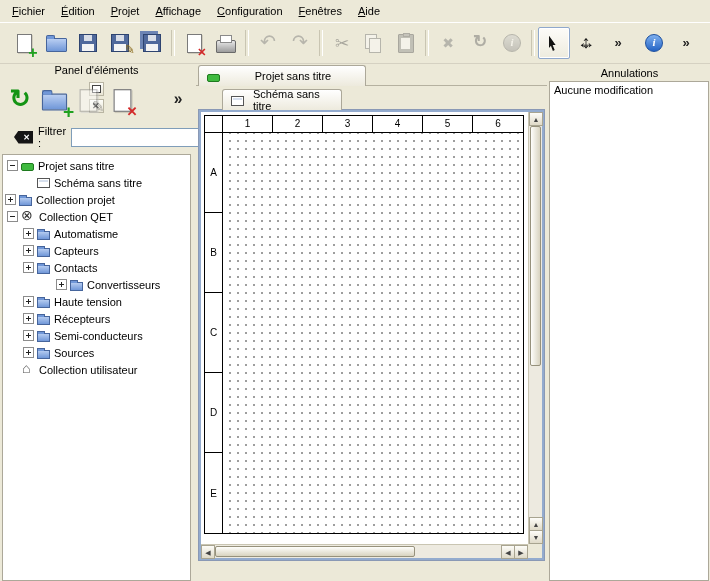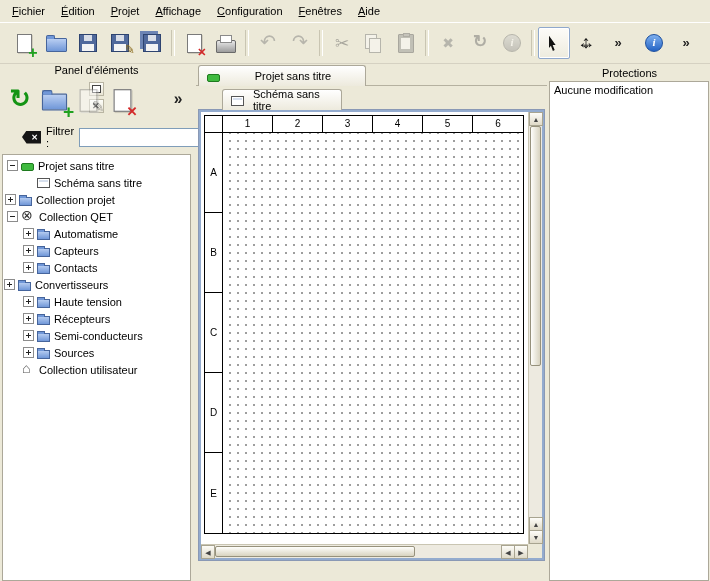--- a/index.html
+++ b/index.html
@@ -91,21 +91,21 @@
   .close-glyph::after{content:"✕";position:absolute;left:0;top:0;font-size:9px;line-height:10px;font-weight:bold;color:#333;}
 
   
   #dock-left{position:absolute;left:2px;top:64px;width:189px;bottom:0;}
   #ltoolbar{position:absolute;left:0;right:0;top:17px;height:38px;display:flex;align-items:center;gap:6px;padding:0 4px;}
   .lbtn{width:28px;height:28px;display:flex;align-items:center;justify-content:center;border:1px solid transparent;flex:none;}
   .lbtn .ic{transform:scale(1.2);}
   .lbtn.disabled{opacity:.45;filter:grayscale(100%);}
   #ltoolbar .l-overflow{margin-left:auto;margin-right:2px;width:14px;height:20px;}
 
-  #filter-row{position:absolute;left:20px;right:5px;top:62px;height:22px;display:flex;align-items:center;gap:5px;}
+  #filter-row{position:absolute;left:12px;right:5px;top:62px;height:22px;display:flex;align-items:center;gap:5px;}
   .ic-backspace{width:19px;height:13px;background:#151515;clip-path:polygon(24% 0,100% 0,100% 100%,24% 100%,0 50%);position:relative;flex:none;}
   .ic-backspace::after{content:"✕";position:absolute;right:3px;top:0;font-size:8px;line-height:13px;font-weight:bold;color:#fff;}
   #filter-input{flex:1;height:19px;border:1px solid #7F9DB9;background:#fff;font:11px "Liberation Sans",sans-serif;padding:1px 3px;box-sizing:border-box;outline:none;}
 
   #tree{position:absolute;left:0;right:0;top:90px;bottom:0;background:#fff;border:1px solid #ACA899;overflow:hidden;padding-top:2px;box-sizing:border-box;}
   .trow{height:17px;display:flex;align-items:center;white-space:nowrap;}
   .exp-slot{width:13px;height:17px;display:flex;align-items:center;justify-content:center;margin-right:2px;flex:none;}
   .exp{width:9px;height:9px;background:#fff;border:1px solid #8c8c8c;position:relative;display:block;box-sizing:content-box;}
   .exp::before{content:"";position:absolute;left:2px;right:2px;top:4px;height:1px;background:#222;}
   .exp.plus::after{content:"";position:absolute;top:2px;bottom:2px;left:4px;width:1px;background:#222;}
@@ -373,21 +373,21 @@
         <span class="ti ti-folder"></span>
         <span class="tlabel">Capteurs</span>
       </div>
       <div class="trow" style="padding-left: 19px;">
         <span class="exp-slot">
           <span class="exp plus"></span>
         </span>
         <span class="ti ti-folder"></span>
         <span class="tlabel">Contacts</span>
       </div>
-      <div class="trow" style="">
+      <div class="trow" style="padding-left: 19px; margin-left: 33px;">
         <span class="exp-slot">
           <span class="exp plus"></span>
         </span>
         <span class="ti ti-folder"></span>
         <span class="tlabel">Convertisseurs</span>
       </div>
       <div class="trow" style="padding-left: 19px;">
         <span class="exp-slot">
           <span class="exp plus"></span>
         </span>
@@ -476,21 +476,21 @@
       <button class="sbtn g-left sb-right2"></button>
       <button class="sbtn g-right sb-right"></button>
     </div>
     <div id="sb-corner"></div>
   </div>
 </div>
 
 <div id="dock-right">
   <div class="dock-titlebar">
     <span class="dt-grip"></span>
-    <span class="dt-label">Protections</span>
+    <span class="dt-label">Annulations</span>
     <span class="dt-grip"></span>
     <button class="dt-btn">
         <span class="float-glyph"></span>
       </button>
     <button class="dt-btn">
         <span class="close-glyph"></span>
       </button>
   </div>
   <div id="undo-list">
       <div class="list-item">Aucune modification</div>

